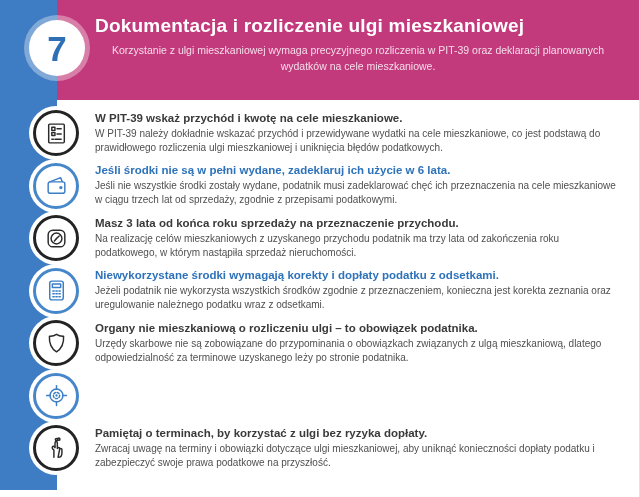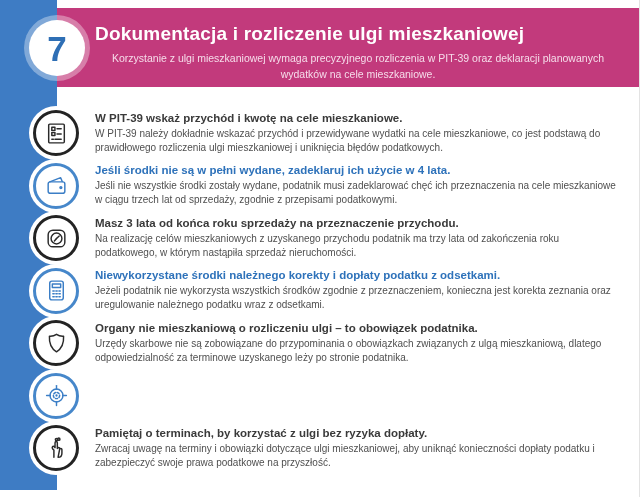--- a/index.html
+++ b/index.html
@@ -5,21 +5,21 @@
   html,body{margin:0;padding:0;}
   body{font-family:"Liberation Sans", sans-serif; background:#ffffff;}
   .page{
     position:relative; width:640px; height:497px; background:#ffffff;
     overflow:hidden; border-right:1px solid #e3e3e3; box-sizing:border-box;
   }
   
   .band{position:absolute; left:0; top:0; width:57px; height:490px; background:#3e7cc4;}
   
   .header{
-    position:absolute; left:57px; top:8px; right:0; height:79px;
+    position:absolute; left:57px; top:0; right:0; height:100px;
     background:#c23a7c; box-sizing:border-box; padding:15px 18px 0 38px;
   }
   .title{color:#ffffff; font-size:19px; font-weight:bold; margin:0; letter-spacing:0.2px;}
   .subtitle{color:#f6dcea; font-size:10.5px; line-height:1.5; margin:6px 0 0; max-width:528px;text-align:center;}
   .badge{
     position:absolute; left:29px; top:20px; width:56px; height:56px; border-radius:50%;
     background:#ffffff; box-shadow:0 0 0 5px rgba(255,255,255,0.35);
     display:flex; align-items:center; justify-content:center; z-index:3;
   }
   .badge span{color:#2e6fb5; font-size:35px; font-weight:bold; line-height:1;}
@@ -127,21 +127,21 @@
 
   <div class="item">
     <div class="icon-cell">
       <div class="icon-circle blue">
         <svg>
               <use href="#wallet"></use>
             </svg>
       </div>
     </div>
     <div class="text-cell">
-      <p class="heading blue">Jeśli środki nie są w pełni wydane, zadeklaruj ich użycie w 4 lata.</p>
+      <p class="heading blue">Jeśli środki nie są w pełni wydane, zadeklaruj ich użycie w 6 lata.</p>
       <p class="body-text">Jeśli nie wszystkie środki zostały wydane, podatnik musi zadeklarować chęć ich przeznaczenia na cele mieszkaniowe w ciągu trzech lat od sprzedaży, zgodnie z przepisami podatkowymi.</p>
     </div>
   </div>
 
   <div class="item">
     <div class="icon-cell">
       <div class="icon-circle dark">
         <svg>
               <use href="#clock"></use>
             </svg>
@@ -155,21 +155,21 @@
 
   <div class="item">
     <div class="icon-cell">
       <div class="icon-circle blue">
         <svg>
               <use href="#calculator"></use>
             </svg>
       </div>
     </div>
     <div class="text-cell">
-      <p class="heading blue">Niewykorzystane środki należnego korekty i dopłaty podatku z odsetkami.</p>
+      <p class="heading blue">Niewykorzystane środki wymagają korekty i dopłaty podatku z odsetkami.</p>
       <p class="body-text">Jeżeli podatnik nie wykorzysta wszystkich środków zgodnie z przeznaczeniem, konieczna jest korekta zeznania oraz uregulowanie należnego podatku wraz z odsetkami.</p>
     </div>
   </div>
 
   <div class="item">
     <div class="icon-cell">
       <div class="icon-circle dark">
         <svg>
               <use href="#shield"></use>
             </svg>

